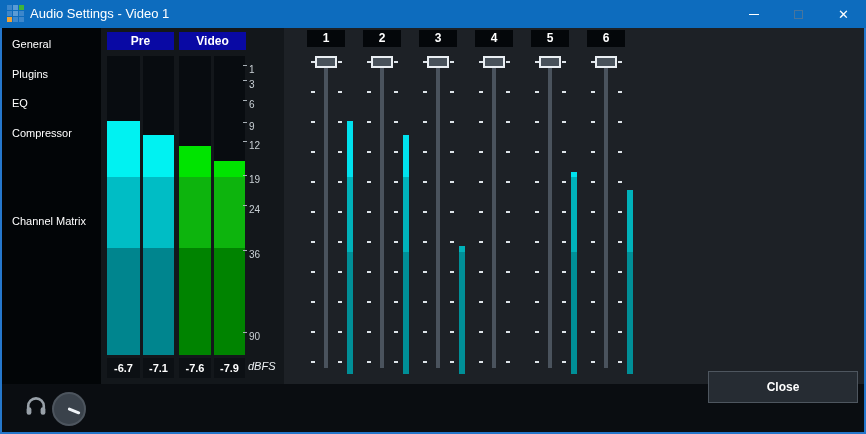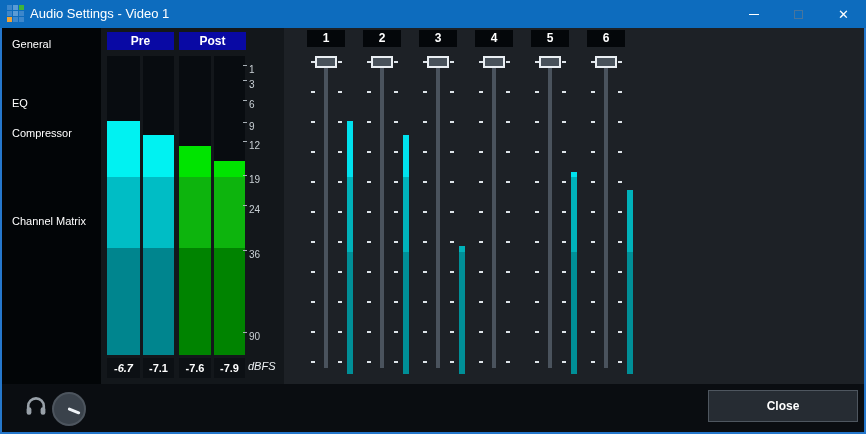--- a/index.html
+++ b/index.html
@@ -58,21 +58,21 @@
   .fhandle{position:absolute;top:56px;width:22px;height:12px;background:#49525b;
     border:2px solid #eaeff3;cursor:pointer;}
   .fbar{position:absolute;width:6px;}
 
   
   .hp-icon{position:absolute;left:26px;top:397px;cursor:pointer;}
   .knob{position:absolute;left:52px;top:392px;width:34px;height:34px;border-radius:50%;
     background:#3a424b;border:2px solid #4d555e;cursor:pointer;}
   .knob-pointer{position:absolute;left:14px;top:13px;width:13px;height:3px;background:#eef2f6;
     border-radius:2px;transform-origin:0 50%;transform:rotate(22deg);}
-  .close-btn{position:absolute;left:708px;top:390px;width:150px;height:32px;background:#262c33;
+  .close-btn{position:absolute;left:708px;top:371px;width:150px;height:32px;background:#262c33;
     border:1px solid #4e565f;color:#fff;font-weight:bold;font-size:12px;
     font-family:"Liberation Sans",sans-serif;cursor:pointer;}
 </style>
 </head>
 <body>
 
 <div id="window">
 
   <div class="titlebar" style="background: rgb(13, 108, 190);">
     <div class="app-icon">
@@ -99,33 +99,34 @@
   </div>
 
   <div class="sidebar-bg"></div>
   <div class="meter-panel-bg"></div>
   <div class="fader-panel-bg"></div>
   <div class="edge-l"></div>
   <div class="edge-r"></div>
   <div class="edge-b"></div>
 
   <div class="grp-hdr grp-pre" style="background: rgb(9, 9, 164);">Pre</div>
-  <div class="grp-hdr grp-post" style="background: rgb(9, 9, 164);">Post</div>
+  <div class="grp-hdr grp-post" style="background: rgb(9, 9, 164);">Video</div>
   <div class="unit">dBFS</div>
 
   <div id="gen" class="abs" style="left:0;top:0;width:866px;height:434px;">
       <div class="side-item" style="top: 30px;">General</div>
+      <div class="side-item" style="top: 59.5px;">Plugins</div>
       <div class="side-item" style="top: 89px;">EQ</div>
       <div class="side-item" style="top: 118.5px;">Compressor</div>
       <div class="side-item" style="top: 207px;">Channel Matrix</div>
       <div class="meter-col" style="left: 107px; width: 33px;"></div>
       <div class="bar-seg" style="left: 107px; width: 33px; top: 121px; height: 56px; background: rgb(0, 242, 242);"></div>
       <div class="bar-seg" style="left: 107px; width: 33px; top: 177px; height: 71px; background: rgb(0, 189, 197);"></div>
       <div class="bar-seg" style="left: 107px; width: 33px; top: 248px; height: 107px; background: rgb(0, 133, 142);"></div>
-      <div class="val-box" style="left: 107px; width: 33px; font-style: italic;">-6.7</div>
+      <div class="val-box" style="left: 107px; width: 33px;">-6.7</div>
       <div class="meter-col" style="left: 143px; width: 31px;"></div>
       <div class="bar-seg" style="left: 143px; width: 31px; top: 135px; height: 42px; background: rgb(0, 242, 242);"></div>
       <div class="bar-seg" style="left: 143px; width: 31px; top: 177px; height: 71px; background: rgb(0, 189, 197);"></div>
       <div class="bar-seg" style="left: 143px; width: 31px; top: 248px; height: 107px; background: rgb(0, 133, 142);"></div>
       <div class="val-box" style="left: 143px; width: 31px;">-7.1</div>
       <div class="meter-col" style="left: 179px; width: 32px;"></div>
       <div class="bar-seg" style="left: 179px; width: 32px; top: 146px; height: 31px; background: rgb(0, 228, 0);"></div>
       <div class="bar-seg" style="left: 179px; width: 32px; top: 177px; height: 71px; background: rgb(13, 180, 13);"></div>
       <div class="bar-seg" style="left: 179px; width: 32px; top: 248px; height: 107px; background: rgb(0, 131, 0);"></div>
       <div class="val-box" style="left: 179px; width: 32px;">-7.6</div>

